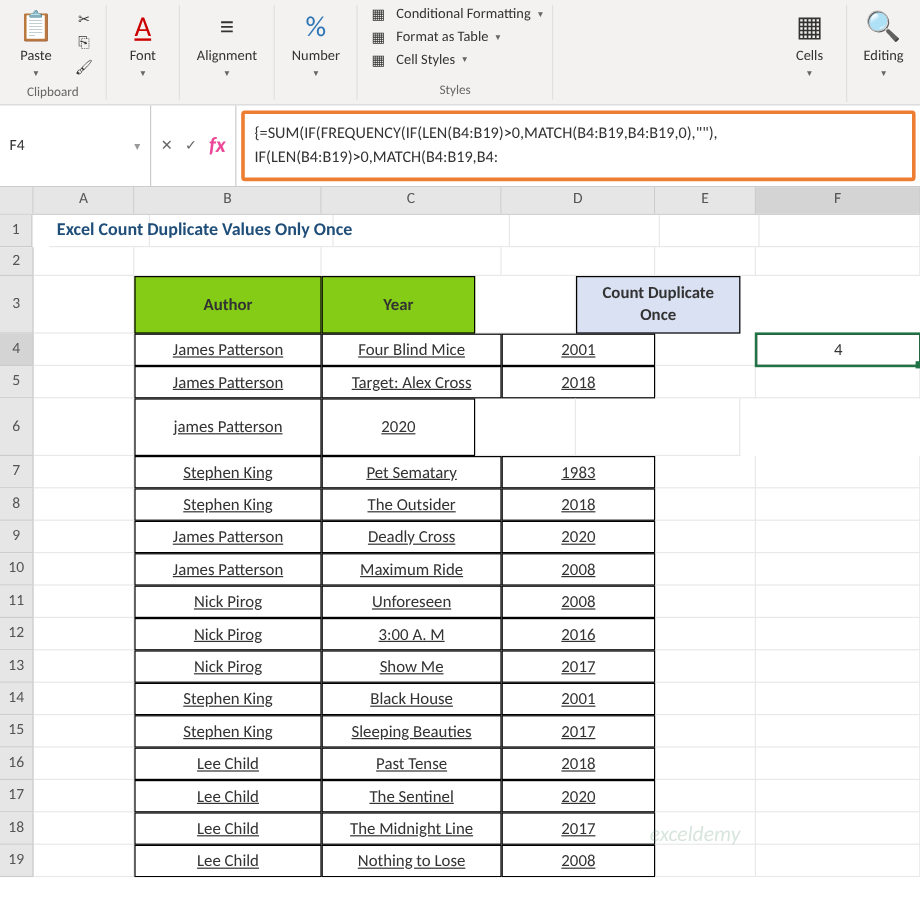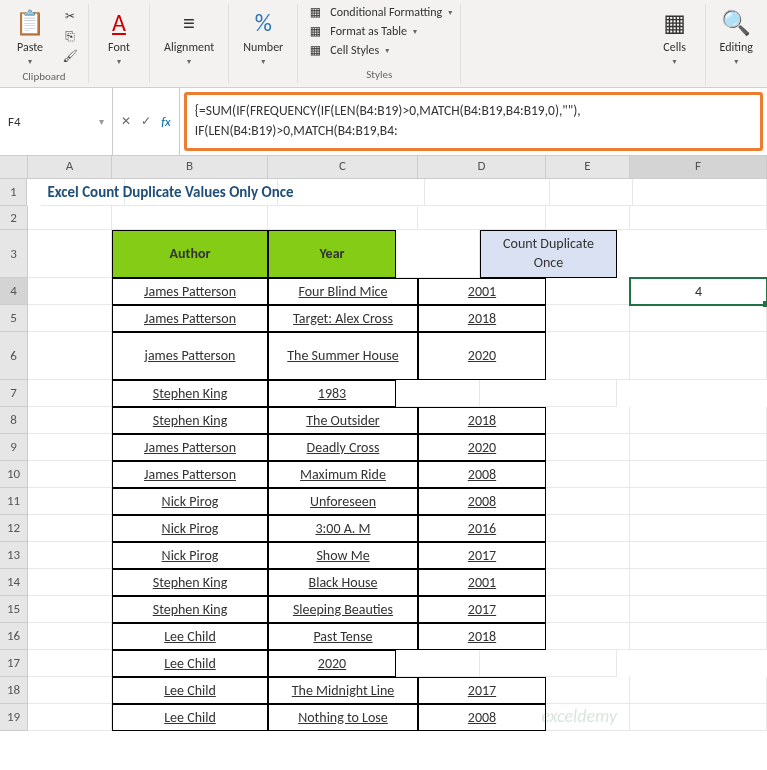--- a/index.html
+++ b/index.html
@@ -15,25 +15,25 @@
 .btn-caret { font-size: 8px; color: #666; }
 .mini-buttons { display: flex; flex-direction: column; gap: 2px; margin-left: 4px; }
 .mini-btn { width: 20px; height: 18px; display: flex; align-items: center; justify-content: center; font-size: 12px; cursor: pointer; }
 .styles-group .group-content { flex-direction: column; align-items: flex-start; gap: 3px; }
 .style-row { display: flex; align-items: center; gap: 6px; font-size: 12px; cursor: pointer; }
 .style-icon { width: 18px; height: 16px; display: inline-flex; align-items: center; justify-content: center; }
 .hidden-groups { display: flex; gap: 0; }
 
 
 .formula-bar-row { display: flex; border-bottom: 1px solid #ccc; background: #fff; }
-.name-box { width: 113px; border-right: 1px solid #ccc; padding: 10px 8px; font-size: 13px; display: flex; align-items: center; }
+.name-box { width: 126px; border-right: 1px solid #ccc; padding: 10px 8px; font-size: 13px; display: flex; align-items: center; }
 .name-chevron { margin-left: auto; font-size: 10px; color: #999; }
 .fx-controls { display: flex; align-items: center; padding: 0 8px; border-right: 1px solid #ccc; gap: 10px; }
 .fx-icon { font-size: 12px; color: #666; cursor: pointer; }
-.fx-label { font-style: italic; font-size: 13px; color: #0369a1; cursor: pointer; }
+.fx-label { font-style: italic; font-size: 18px; color: #ec4899; cursor: pointer; font-weight: bold; }
 .formula-input-wrap { flex: 1; padding: 4px; }
 .formula-highlight { border: 3px solid #ed7d31; border-radius: 3px; padding: 6px 8px; font-size: 13.5px; line-height: 1.5; }
 
 
 .grid-wrap { position: relative; }
 .col-headers { display: flex; background: #e6e6e6; border-bottom: 1px solid #ccc; }
 .corner { width: 28px; border-right: 1px solid #ccc; background: #e6e6e6; height: 22px; }
 .col-h { text-align: center; font-size: 13px; color: #555; border-right: 1px solid #ccc; padding: 2px 0; background: #e6e6e6; height: 22px; }
 .col-h.selected { background: #d4d4d4; }
 .grid-row { display: flex; }
@@ -46,25 +46,25 @@
 .c-B { width: 156px; }
 .c-C { width: 150px; }
 .c-D { width: 128px; }
 .c-E { width: 84px; }
 .c-F { width: 137px; }
 
 
 .title-text { color: #1f4e79; font-weight: 600; font-size: 15px; white-space: nowrap; }
 .tbl-header { background: #84cc16; font-weight: bold; text-align: center; justify-content: center; border: 1px solid #000; }
 .tbl-cell { border: 1px solid #000; justify-content: center; text-align: center; text-decoration: underline; }
-.count-header { background: #d9e1f2; font-weight: normal; text-align: center; justify-content: center; border: 1px solid #000; line-height: 1.3; }
+.count-header { background: #d9e1f2; font-weight: bold; text-align: center; justify-content: center; border: 1px solid #000; line-height: 1.3; }
 .selected-cell { outline: 2px solid #217346; outline-offset: -1px; position: relative; }
 .selected-cell::after { content: ""; position: absolute; right: -3px; bottom: -3px; width: 6px; height: 6px; background: #217346; }
 
-.watermark { position: absolute; right: 150px; bottom: 4px; font-size: 18px; color: rgba(100,150,120,0.25); font-style: italic; pointer-events: none; }
+.watermark { position: absolute; right: 150px; bottom: 25px; font-size: 18px; color: rgba(100,150,120,0.25); font-style: italic; pointer-events: none; }
 </style>
 </head>
 <body>
 
 <div class="ribbon">
   <div class="ribbon-group">
     <div class="group-content">
       <div class="btn-large">
         <span class="btn-icon-lg">📋</span>
         <span>Paste</span>
@@ -228,29 +228,29 @@
         <div class="gcell c-B tbl-cell">James Patterson</div>
         <div class="gcell c-C tbl-cell">Target: Alex Cross</div>
         <div class="gcell c-D tbl-cell">2018</div>
         <div class="gcell c-E"></div>
         <div class="gcell c-F"></div>
       </div>
       <div class="grid-row" style="height: 48px;">
         <div class="row-h">6</div>
         <div class="gcell c-A"></div>
         <div class="gcell c-B tbl-cell">james Patterson</div>
-        <div class="gcell c-C tbl-cell">The Summer House</div>
         <div class="gcell c-D tbl-cell">2020</div>
         <div class="gcell c-E"></div>
         <div class="gcell c-F"></div>
       </div>
       <div class="grid-row">
         <div class="row-h">7</div>
         <div class="gcell c-A"></div>
         <div class="gcell c-B tbl-cell">Stephen King</div>
+        <div class="gcell c-C tbl-cell">Pet Sematary</div>
         <div class="gcell c-D tbl-cell">1983</div>
         <div class="gcell c-E"></div>
         <div class="gcell c-F"></div>
       </div>
       <div class="grid-row">
         <div class="row-h">8</div>
         <div class="gcell c-A"></div>
         <div class="gcell c-B tbl-cell">Stephen King</div>
         <div class="gcell c-C tbl-cell">The Outsider</div>
         <div class="gcell c-D tbl-cell">2018</div>
@@ -326,20 +326,21 @@
         <div class="gcell c-B tbl-cell">Lee Child</div>
         <div class="gcell c-C tbl-cell">Past Tense</div>
         <div class="gcell c-D tbl-cell">2018</div>
         <div class="gcell c-E"></div>
         <div class="gcell c-F"></div>
       </div>
       <div class="grid-row">
         <div class="row-h">17</div>
         <div class="gcell c-A"></div>
         <div class="gcell c-B tbl-cell">Lee Child</div>
+        <div class="gcell c-C tbl-cell">The Sentinel</div>
         <div class="gcell c-D tbl-cell">2020</div>
         <div class="gcell c-E"></div>
         <div class="gcell c-F"></div>
       </div>
       <div class="grid-row">
         <div class="row-h">18</div>
         <div class="gcell c-A"></div>
         <div class="gcell c-B tbl-cell">Lee Child</div>
         <div class="gcell c-C tbl-cell">The Midnight Line</div>
         <div class="gcell c-D tbl-cell">2017</div>

